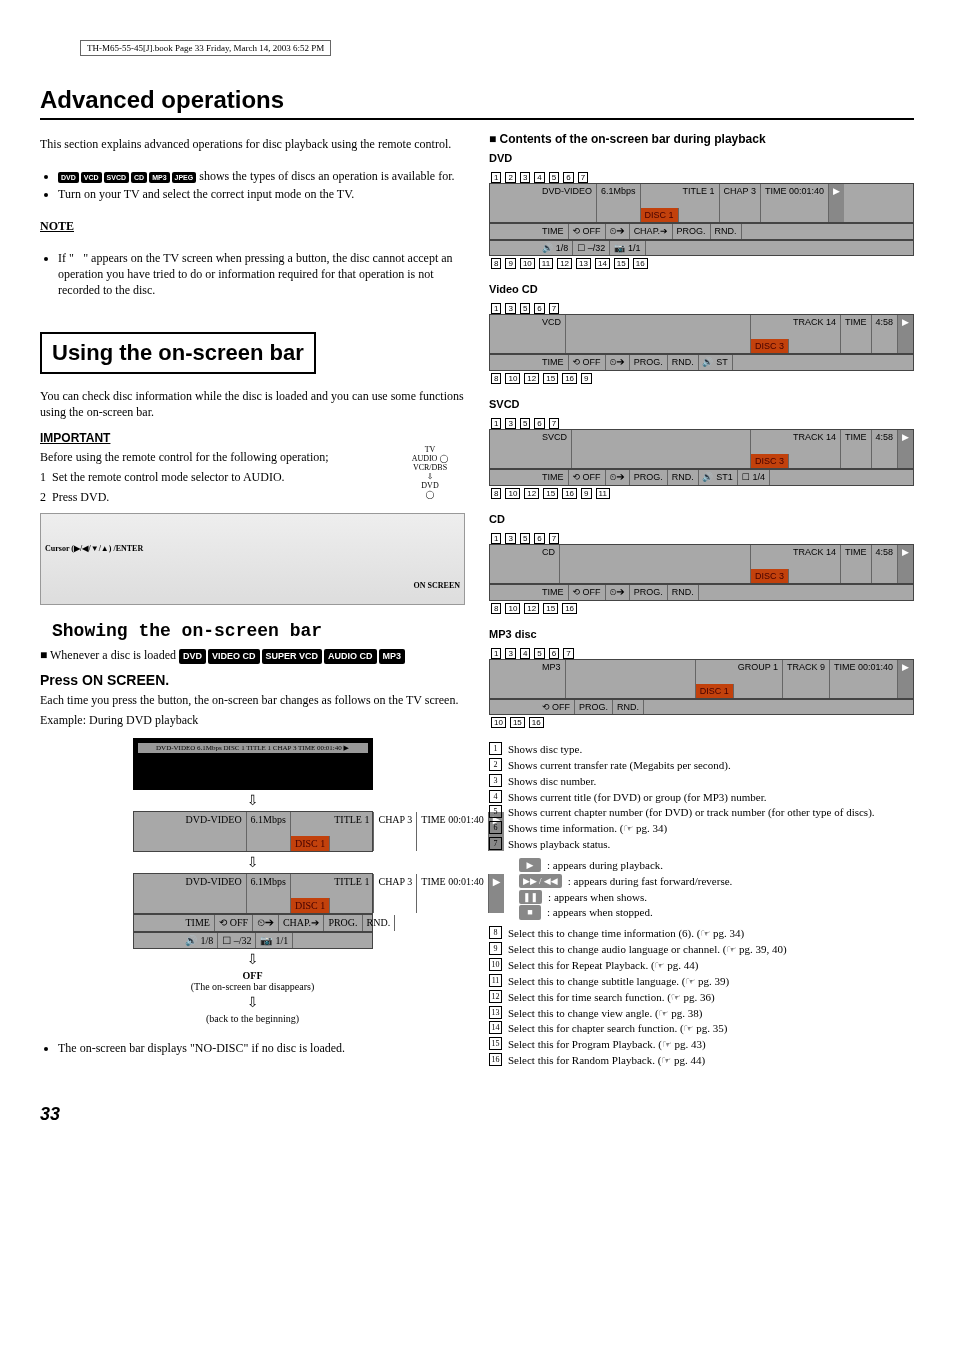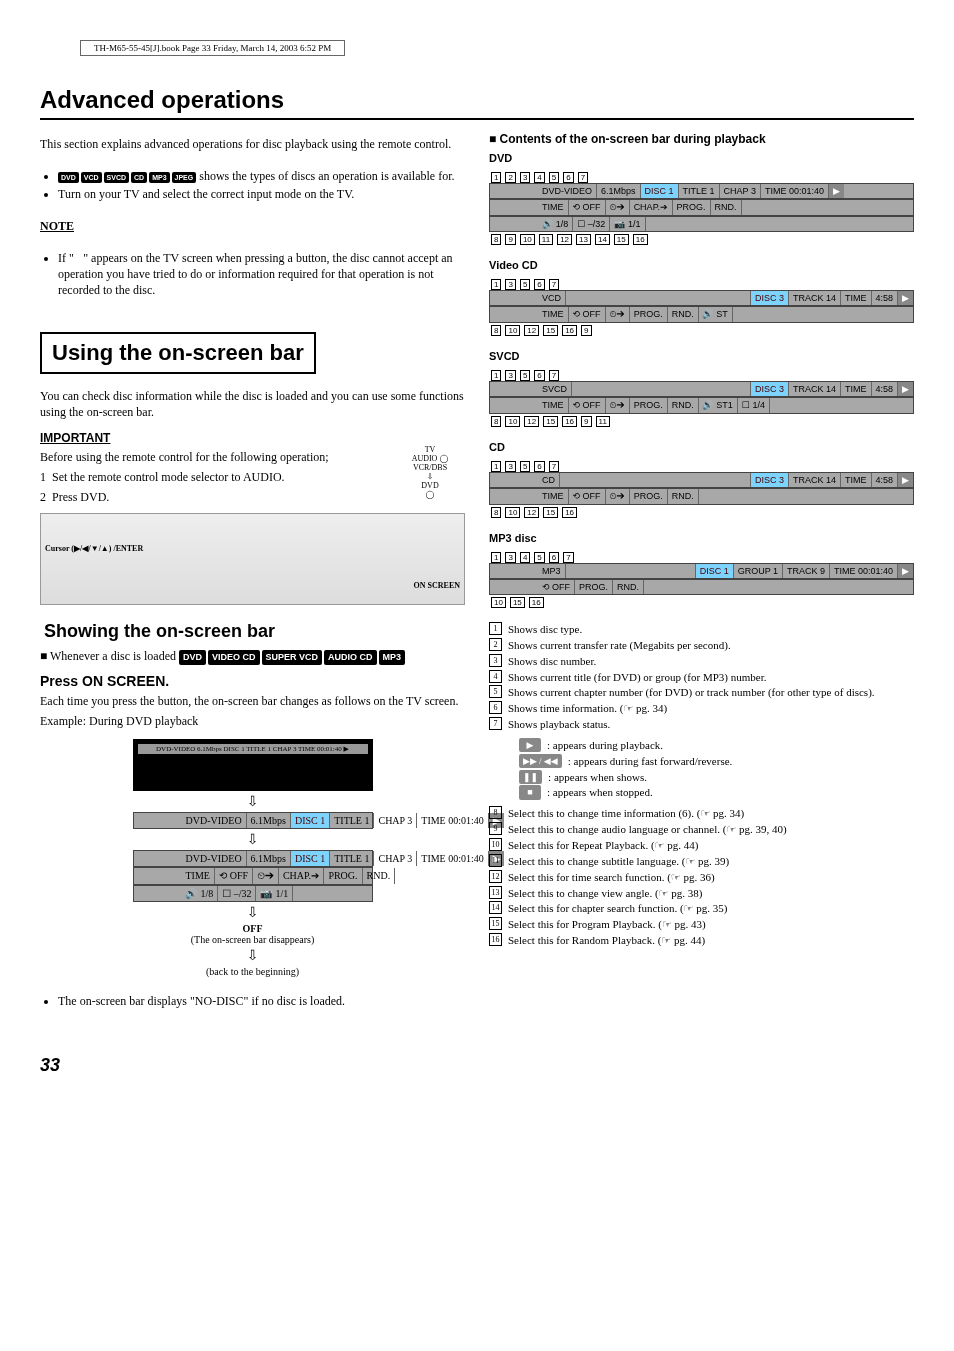--- a/index.html
+++ b/index.html
@@ -11,21 +11,21 @@
     padding: 40px;
     width: 874px;
   }
   .page {
     position: relative;
   }
   .header-meta {
     font-size: 9px;
     border: 1px solid #666;
     display: inline-block;
-    padding: 2px 13px;
+    padding: 2px 6px;
     margin-bottom: 20px;
     margin-left: 40px;
     text-align: right;
   }
   h1.main-title {
     font-family: Arial, sans-serif;
     font-size: 24px;
     font-weight: bold;
     margin: 10px 0 4px 0;
   }
@@ -59,24 +59,24 @@
     margin: 18px 0 10px 0;
     display: inline-block;
   }
   .important {
     font-weight: bold;
     text-decoration: underline;
     font-family: Arial, sans-serif;
     margin-top: 10px;
   }
   h2.sub {
-    font-family: Liberation Sans, sans-serif;
+    font-family: Liberation Mono, monospace;
     font-size: 18px;
     font-weight: bold;
-    margin: 16px 0 6px 4px;
+    margin: 16px 0 6px 12px;
   }
   .step {
     font-family: Arial, sans-serif;
     font-weight: bold;
     font-size: 14px;
     margin-top: 8px;
   }
   .badge-row {
     display: inline-flex;
     gap: 2px;
@@ -114,21 +114,21 @@
     border: 1px solid #444;
     background: #a8a8a8;
     padding-left: 48px;
   }
   .osd-cell {
     border-right: 1px solid #666;
     padding: 2px 4px;
     white-space: nowrap;
     color: #000;
   }
-  .osd-cell.hlt { background: #7dd3fc; color: #400; }
+  .osd-cell.hlt { background: #c2410c; color: #400; margin-top: 24px; }
   .osd-cell.last { border-right: none; background: #888; color: #fff; }
   .callouts {
     display: flex;
     font-size: 9px;
     gap: 0;
   }
   .callouts span {
     border: 1px solid #000;
     padding: 0 2px;
     margin: 2px 2px 0 2px;

